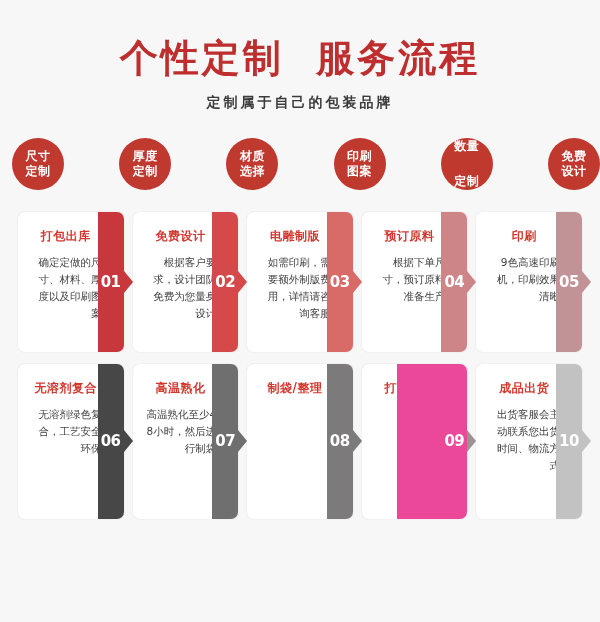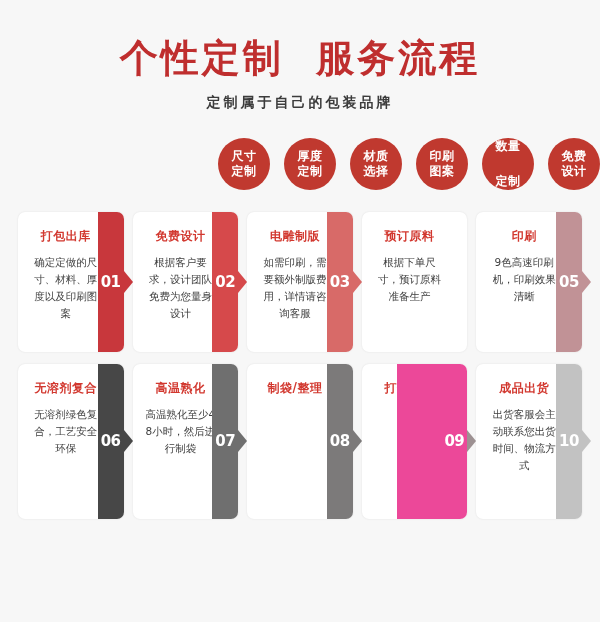--- a/index.html
+++ b/index.html
@@ -35,22 +35,23 @@
     font-size: 14px;
     font-weight: 600;
     color: #3c3c3c;
     letter-spacing: 3px;
   }
 
   
   .badge-row {
     margin-top: 26px;
     display: flex;
-    justify-content: flex-end;
+    justify-content: space-between;
     gap: 14px;
+    padding-left: 12px;
   }
   .badge {
     width: 52px;
     height: 52px;
     border-radius: 50%;
     background: #c0392f;
     color: #ffffff;
     display: flex;
     flex-direction: column;
     align-items: center;
@@ -102,21 +103,21 @@
     text-align: center;
     margin-bottom: 9px;
     letter-spacing: 0.5px;
     white-space: nowrap;
   }
   .card-desc {
     font-family: "DejaVu Sans", "Liberation Sans", sans-serif;
     font-size: 10.5px;
     color: #3f3f3f;
     line-height: 1.62;
-    text-align: center;
+    text-align: right;
     word-break: break-all;
   }
 
   
   .num-tab {
     position: absolute;
     top: 0;
     right: 0;
     width: 26px;
     height: 100%;
@@ -211,20 +212,24 @@
         <div class="num-tab" style="background: rgb(216, 106, 104); color: rgb(216, 106, 104);">
           <span class="num">03</span>
           <span class="arrow"></span>
         </div>
       </div>
       <div class="card">
         <div class="card-body">
           <div class="card-title">预订原料</div>
           <div class="card-desc">根据下单尺寸，预订原料准备生产</div>
         </div>
+        <div class="num-tab" style="background: rgb(206, 133, 136); color: rgb(206, 133, 136);">
+          <span class="num">04</span>
+          <span class="arrow"></span>
+        </div>
       </div>
       <div class="card">
         <div class="card-body">
           <div class="card-title">印刷</div>
           <div class="card-desc">9色高速印刷机，印刷效果清晰</div>
         </div>
         <div class="num-tab" style="background: rgb(193, 146, 150); color: rgb(193, 146, 150);">
           <span class="num">05</span>
           <span class="arrow"></span>
         </div>

